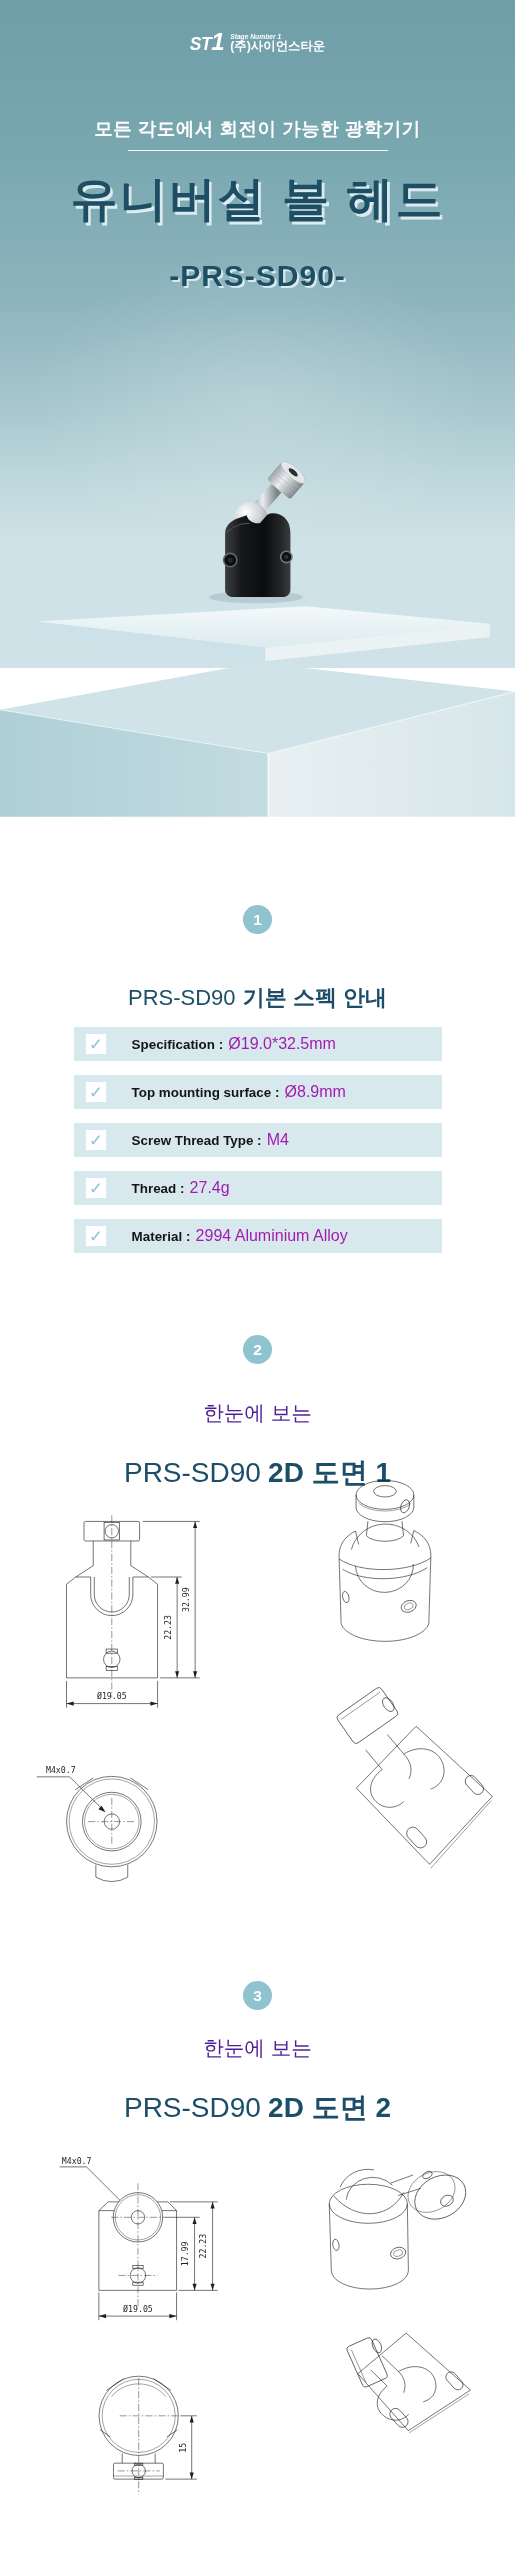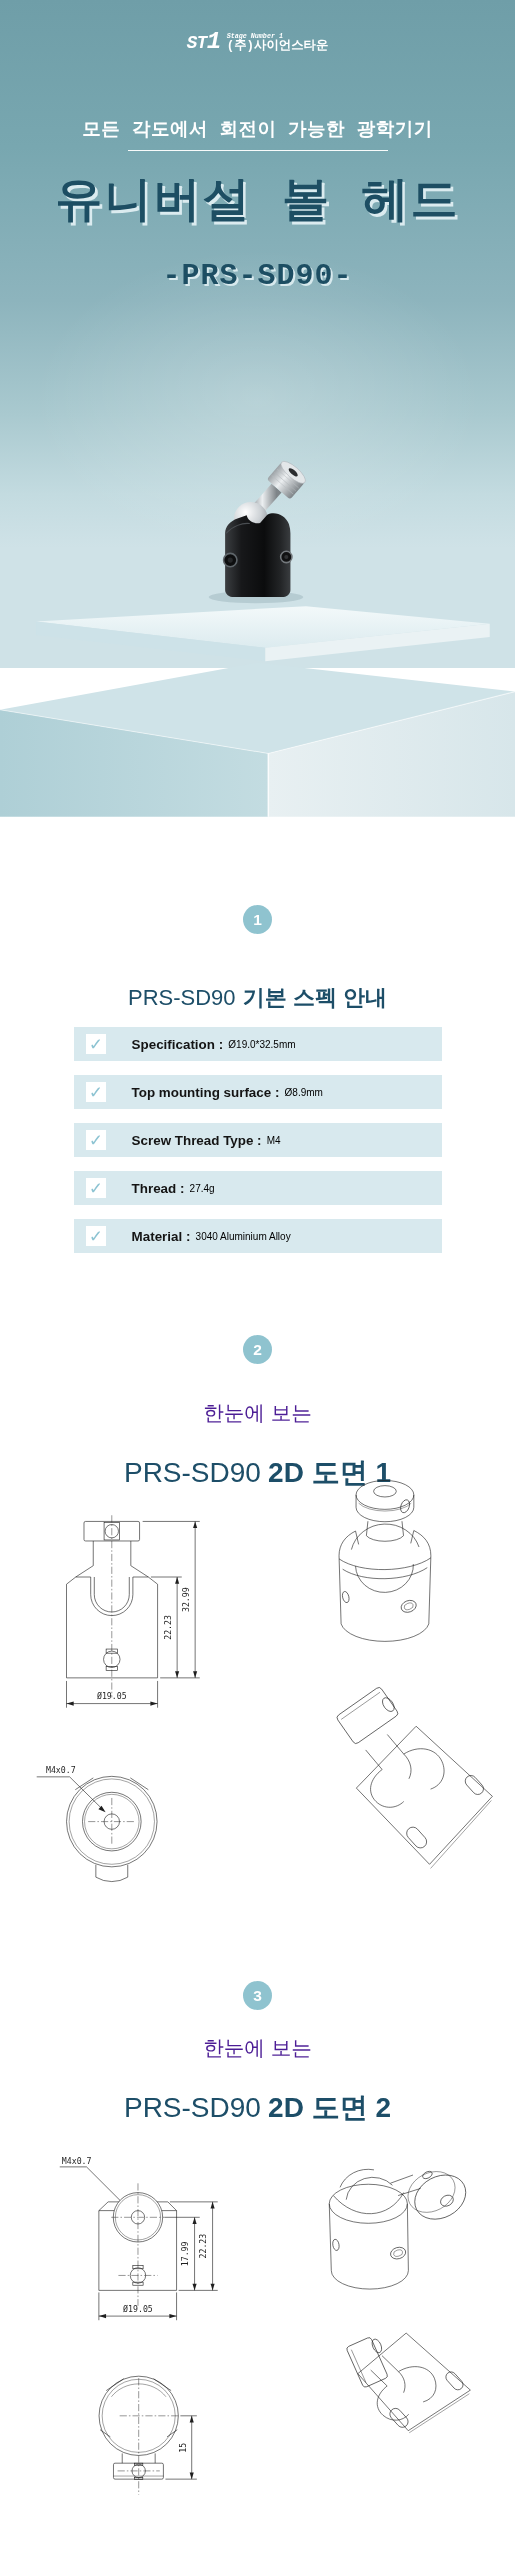--- a/index.html
+++ b/index.html
@@ -2,21 +2,21 @@
 <html style="font-size:8.2px"><head>
 <meta charset="utf-8">
 <style>
   html,body{margin:0;padding:0;background:#ffffff;}
   .page{position:relative;width:515px;height:2662px;margin:0 auto;background:#ffffff;overflow:hidden;
         font-family:"Liberation Sans","DejaVu Sans",sans-serif;}
   .abs{position:absolute;}
 
   
   .hero{position:absolute;left:0;top:0;width:515px;height:668px;
-        background:linear-gradient(180deg,#6f9ea8 0%,#78a7b0 22%,#8db4bd 45%,#a9c9cf 62%,#c3dbe0 74%,#cfe2e7 82%);font-family:Liberation Mono, monospace;}
+        background:linear-gradient(180deg,#6f9ea8 0%,#78a7b0 22%,#8db4bd 45%,#a9c9cf 62%,#c3dbe0 74%,#cfe2e7 82%);}
   .hero-glow{position:absolute;left:0;top:0;width:100%;height:100%;
         background:radial-gradient(ellipse 319px 216px at 50% 60%,rgba(255,255,255,0.20),rgba(255,255,255,0) 70%);}
   .logo-row{position:absolute;left:0;top:30px;width:100%;display:flex;justify-content:center;align-items:flex-end;gap:6.2px;color:#fff;}
   .logo-st1{font-style:italic;font-weight:800;font-size:17.5px;letter-spacing:-0.5px;line-height:1;}
   .logo-st1 .one{font-size:24px;}
   .logo-col{display:flex;flex-direction:column;align-items:flex-start;line-height:1.1;}
   .logo-tag{font-style:italic;font-size:6.7px;font-weight:600;}
   .logo-co{font-size:12.4px;font-weight:800;letter-spacing:0px;}
   .hero-subtitle{position:absolute;left:0;top:116px;width:100%;text-align:center;
         color:#ffffff;font-size:18.5px;font-weight:700;letter-spacing:0.5px;}
@@ -38,21 +38,21 @@
   .sec-sub{position:absolute;left:0;width:100%;text-align:center;color:#4c1d95;font-size:20.6px;font-weight:400;}
 
   
   .spec-title{top:965px;font-size:22px;}
   .spec-rows{position:absolute;left:74px;top:1027px;width:368px;}
   .spec-row{display:flex;align-items:center;height:34px;background:#d8e9ee;margin-bottom:14px;}
   .spec-check{width:19.6px;height:19.6px;background:#ffffff;margin-left:12px;margin-right:26px;
         display:flex;align-items:center;justify-content:center;
         color:#8cc3d2;font-size:16.5px;font-weight:800;}
   .spec-label{font-size:13.4px;font-weight:700;color:#141414;}
-  .spec-value{font-size:10px;font-weight:500;color:#000000;margin-left:5.2px;}
+  .spec-value{font-size:16px;font-weight:500;color:#a21caf;margin-left:5.2px;}
 
   
   .d1-sub{top:1399px;}
   .d1-title{top:1431px;font-size:28px;}
   .d2-sub{top:2034px;}
   .d2-title{top:2066px;font-size:28px;}
   svg.cad{position:absolute;overflow:visible;}
   .cad line,.cad path,.cad rect,.cad circle,.cad ellipse,.cad polyline{fill:none;stroke:#1f1f1f;stroke-width:1.2px;}
   .cad .thin{stroke-width:0.8px;}
   .cad .cl{stroke-dasharray:14 4 3 4;stroke-width:0.9px;}
@@ -171,21 +171,21 @@
         <span class="spec-value">M4</span>
       </div>
       <div class="spec-row">
         <span class="spec-check">✓</span>
         <span class="spec-label">Thread :</span>
         <span class="spec-value">27.4g</span>
       </div>
       <div class="spec-row">
         <span class="spec-check">✓</span>
         <span class="spec-label">Material :</span>
-        <span class="spec-value">3040 Aluminium Alloy</span>
+        <span class="spec-value">2994 Aluminium Alloy</span>
       </div>
     </div>
   </section>
 
   <section>
     <div class="badge" style="top:1335px">2</div>
     <div class="sec-sub d1-sub">한눈에 보는</div>
     <h2 class="sec-title d1-title">
       <span class="model">PRS-SD90</span><span class="rest">2D 도면 1</span>
     </h2>

